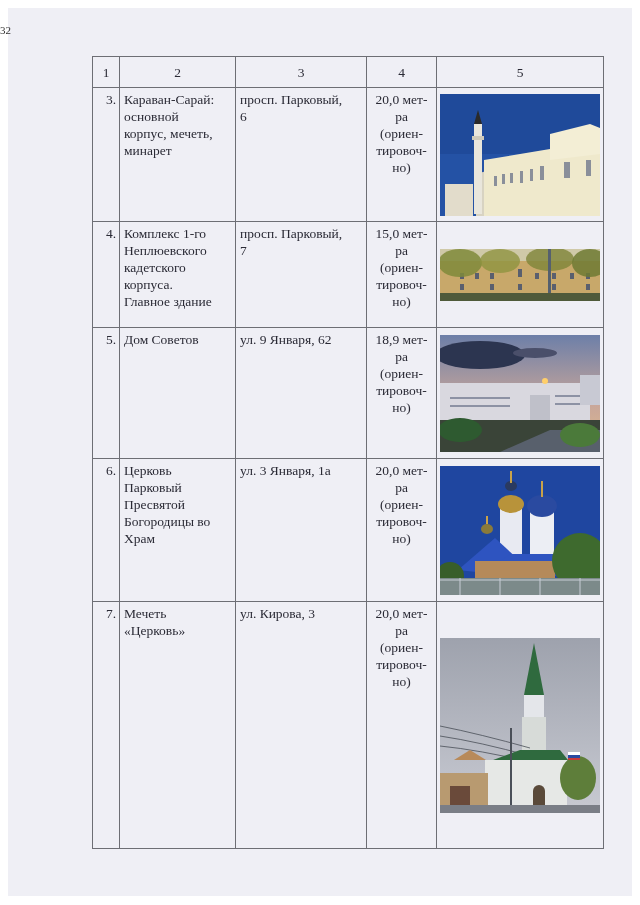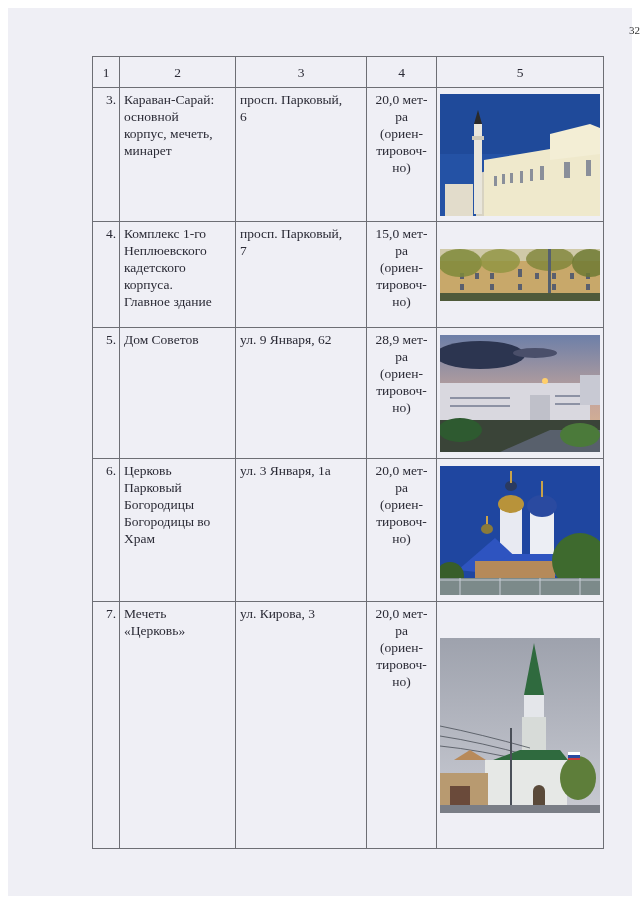--- a/index.html
+++ b/index.html
@@ -8,21 +8,21 @@
       position: relative; overflow: hidden;
       font-family: "Liberation Serif", "DejaVu Serif", serif;
       color: #2a2a35;
     }
     .page {
       position: absolute; left: 8px; top: 8px; width: 624px; height: 888px;
       background: #efeff5;
     }
     .page-number {
       position: absolute; left: 0; width: 640px; top: 24px;
-      text-align: right; font-size: 11px; color: #333;
+      text-align: left; font-size: 11px; color: #333;
     }
     table.doc {
       position: absolute; left: 92px; top: 56px;
       border-collapse: collapse; table-layout: fixed;
       width: 511px;
     }
     table.doc td {
       border: 1px solid #6d6e74; vertical-align: top;
       font-size: 13.5px; line-height: 17px; padding: 3px 4px;
     }
@@ -155,21 +155,21 @@
 
   <tr style="height:131px">
     <td class="num">5.</td>
     <td>
       <div>Дом Советов</div>
     </td>
     <td>
       <div>ул. 9 Января, 62</div>
     </td>
     <td class="h">
-      <div>28,9 мет-</div>
+      <div>18,9 мет-</div>
       <div>ра</div>
       <div>(ориен-</div>
       <div>тировоч-</div>
       <div>но)</div>
     </td>
     <td class="photo">
       <div class="ph" style="top:7px;height:117px">
         <svg viewBox="0 0 160 117" preserveAspectRatio="none">
           <defs>
             <linearGradient id="sky5" x1="0" y1="0" x2="0" y2="1">
@@ -198,21 +198,21 @@
         </svg>
       </div>
     </td>
   </tr>
 
   <tr style="height:143px">
     <td class="num">6.</td>
     <td>
       <div>Церковь</div>
       <div>Парковый</div>
-      <div>Богородицы</div>
+      <div>Пресвятой</div>
       <div>Богородицы во</div>
       <div>Храм</div>
     </td>
     <td>
       <div>ул. 3 Января, 1а</div>
     </td>
     <td class="h">
       <div>20,0 мет-</div>
       <div>ра</div>
       <div>(ориен-</div>

